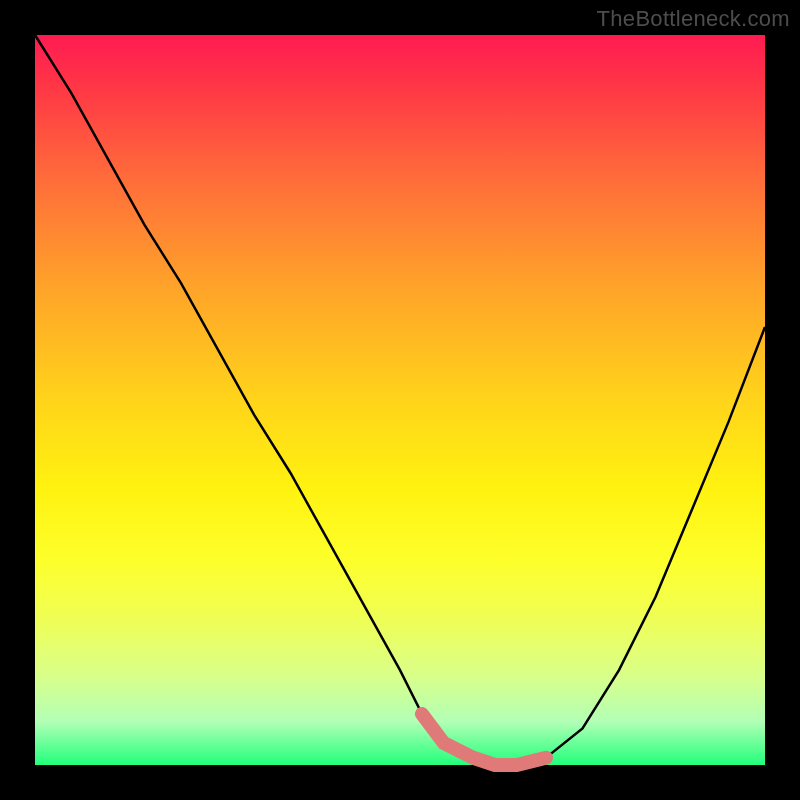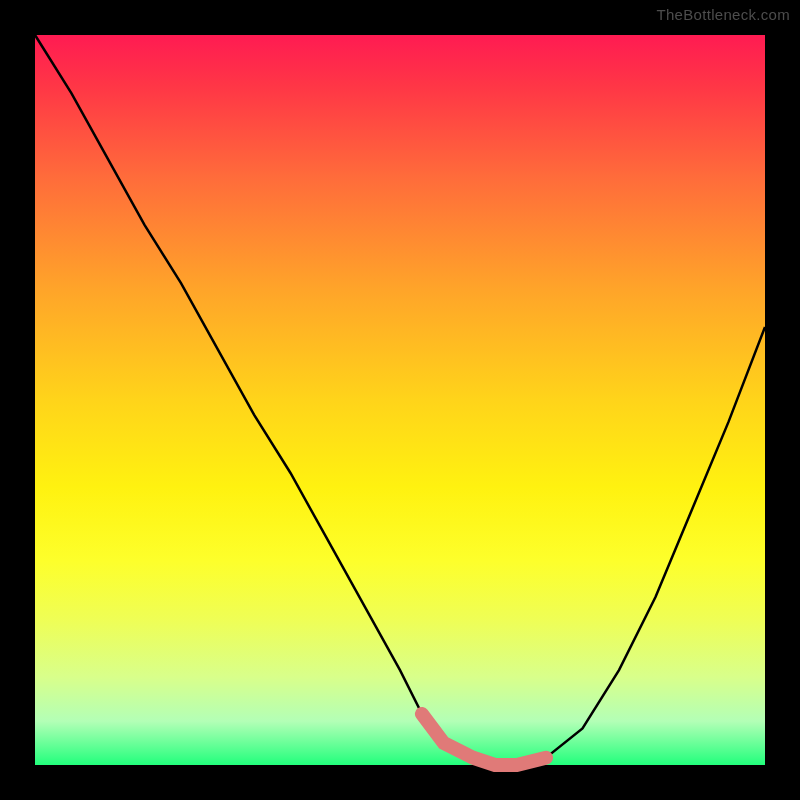--- a/index.html
+++ b/index.html
@@ -36,21 +36,21 @@
       #effe55 80%,
       #d8ff8b 88%,
       #b3ffb6 94%,
       #22ff7c 100%);
   }
   .watermark {
     position: absolute;
     top: 6px;
     right: 10px;
     color: #4d4d4d;
-    font-size: 15px;
+    font-size: 22px;
     font-weight: 500;
     letter-spacing: 0.3px;
   }
   svg.overlay {
     position: absolute;
     left: 0;
     top: 0;
     width: 800px;
     height: 800px;
     pointer-events: none;

